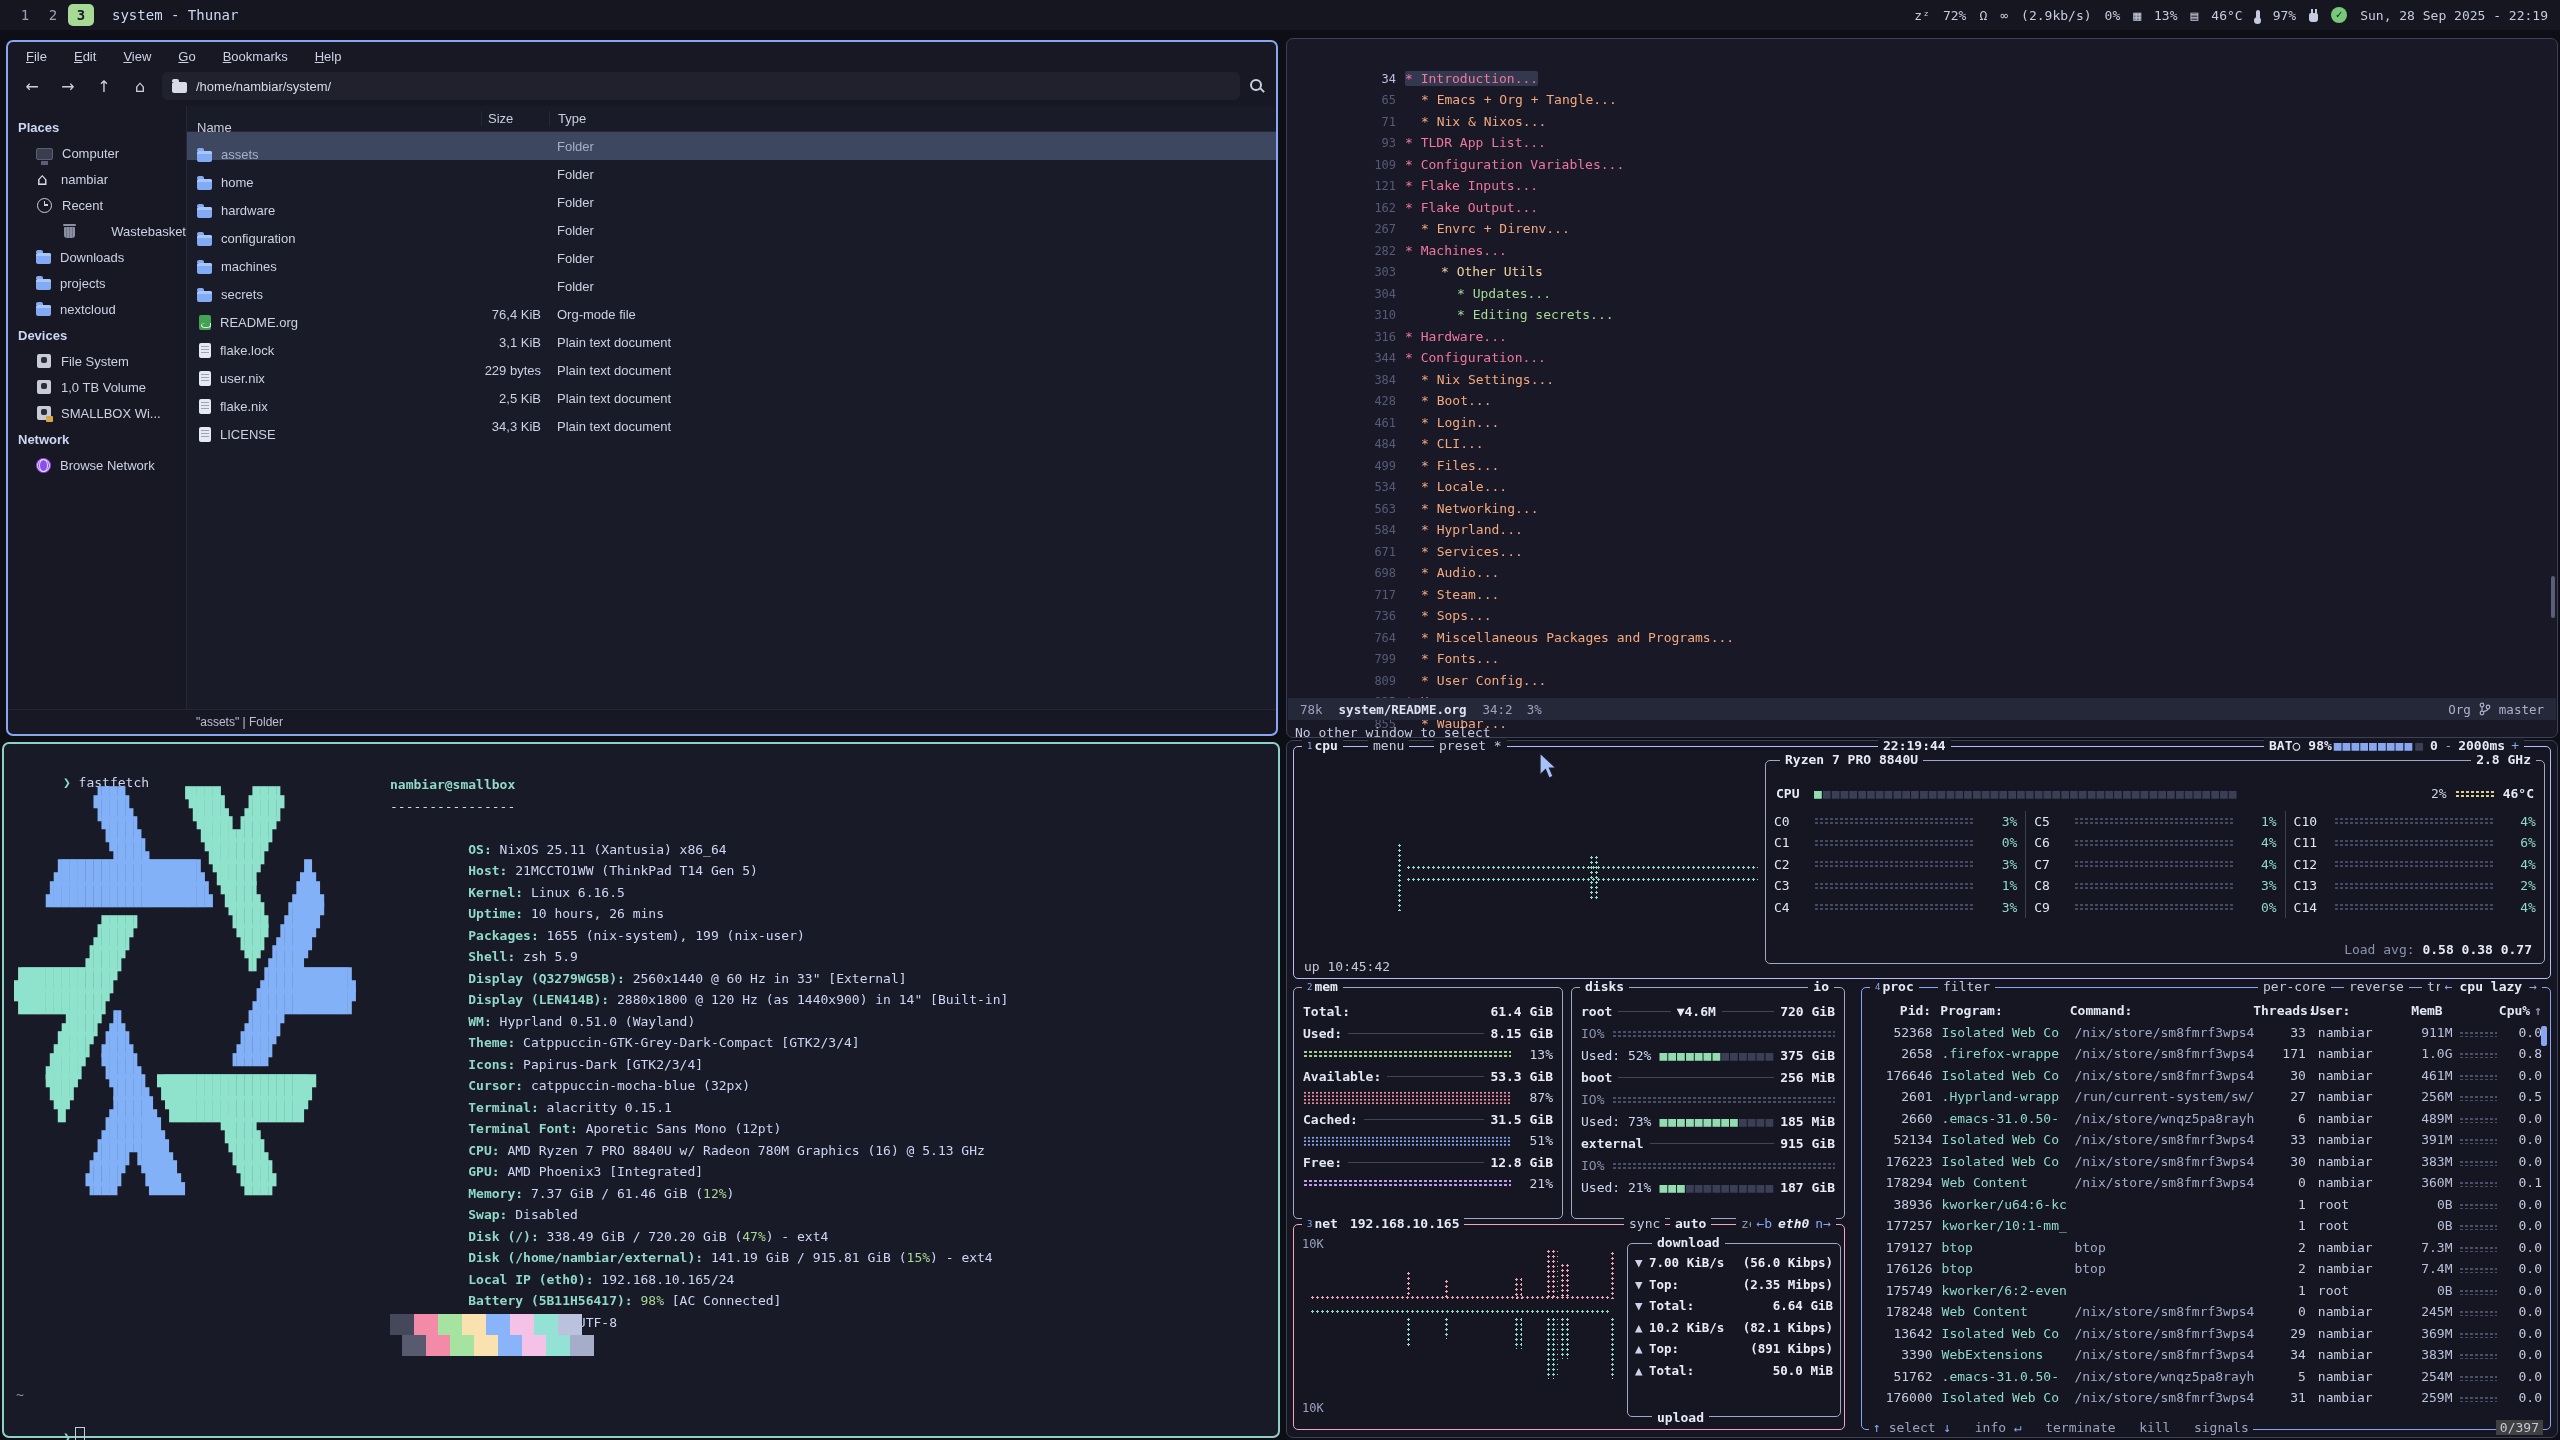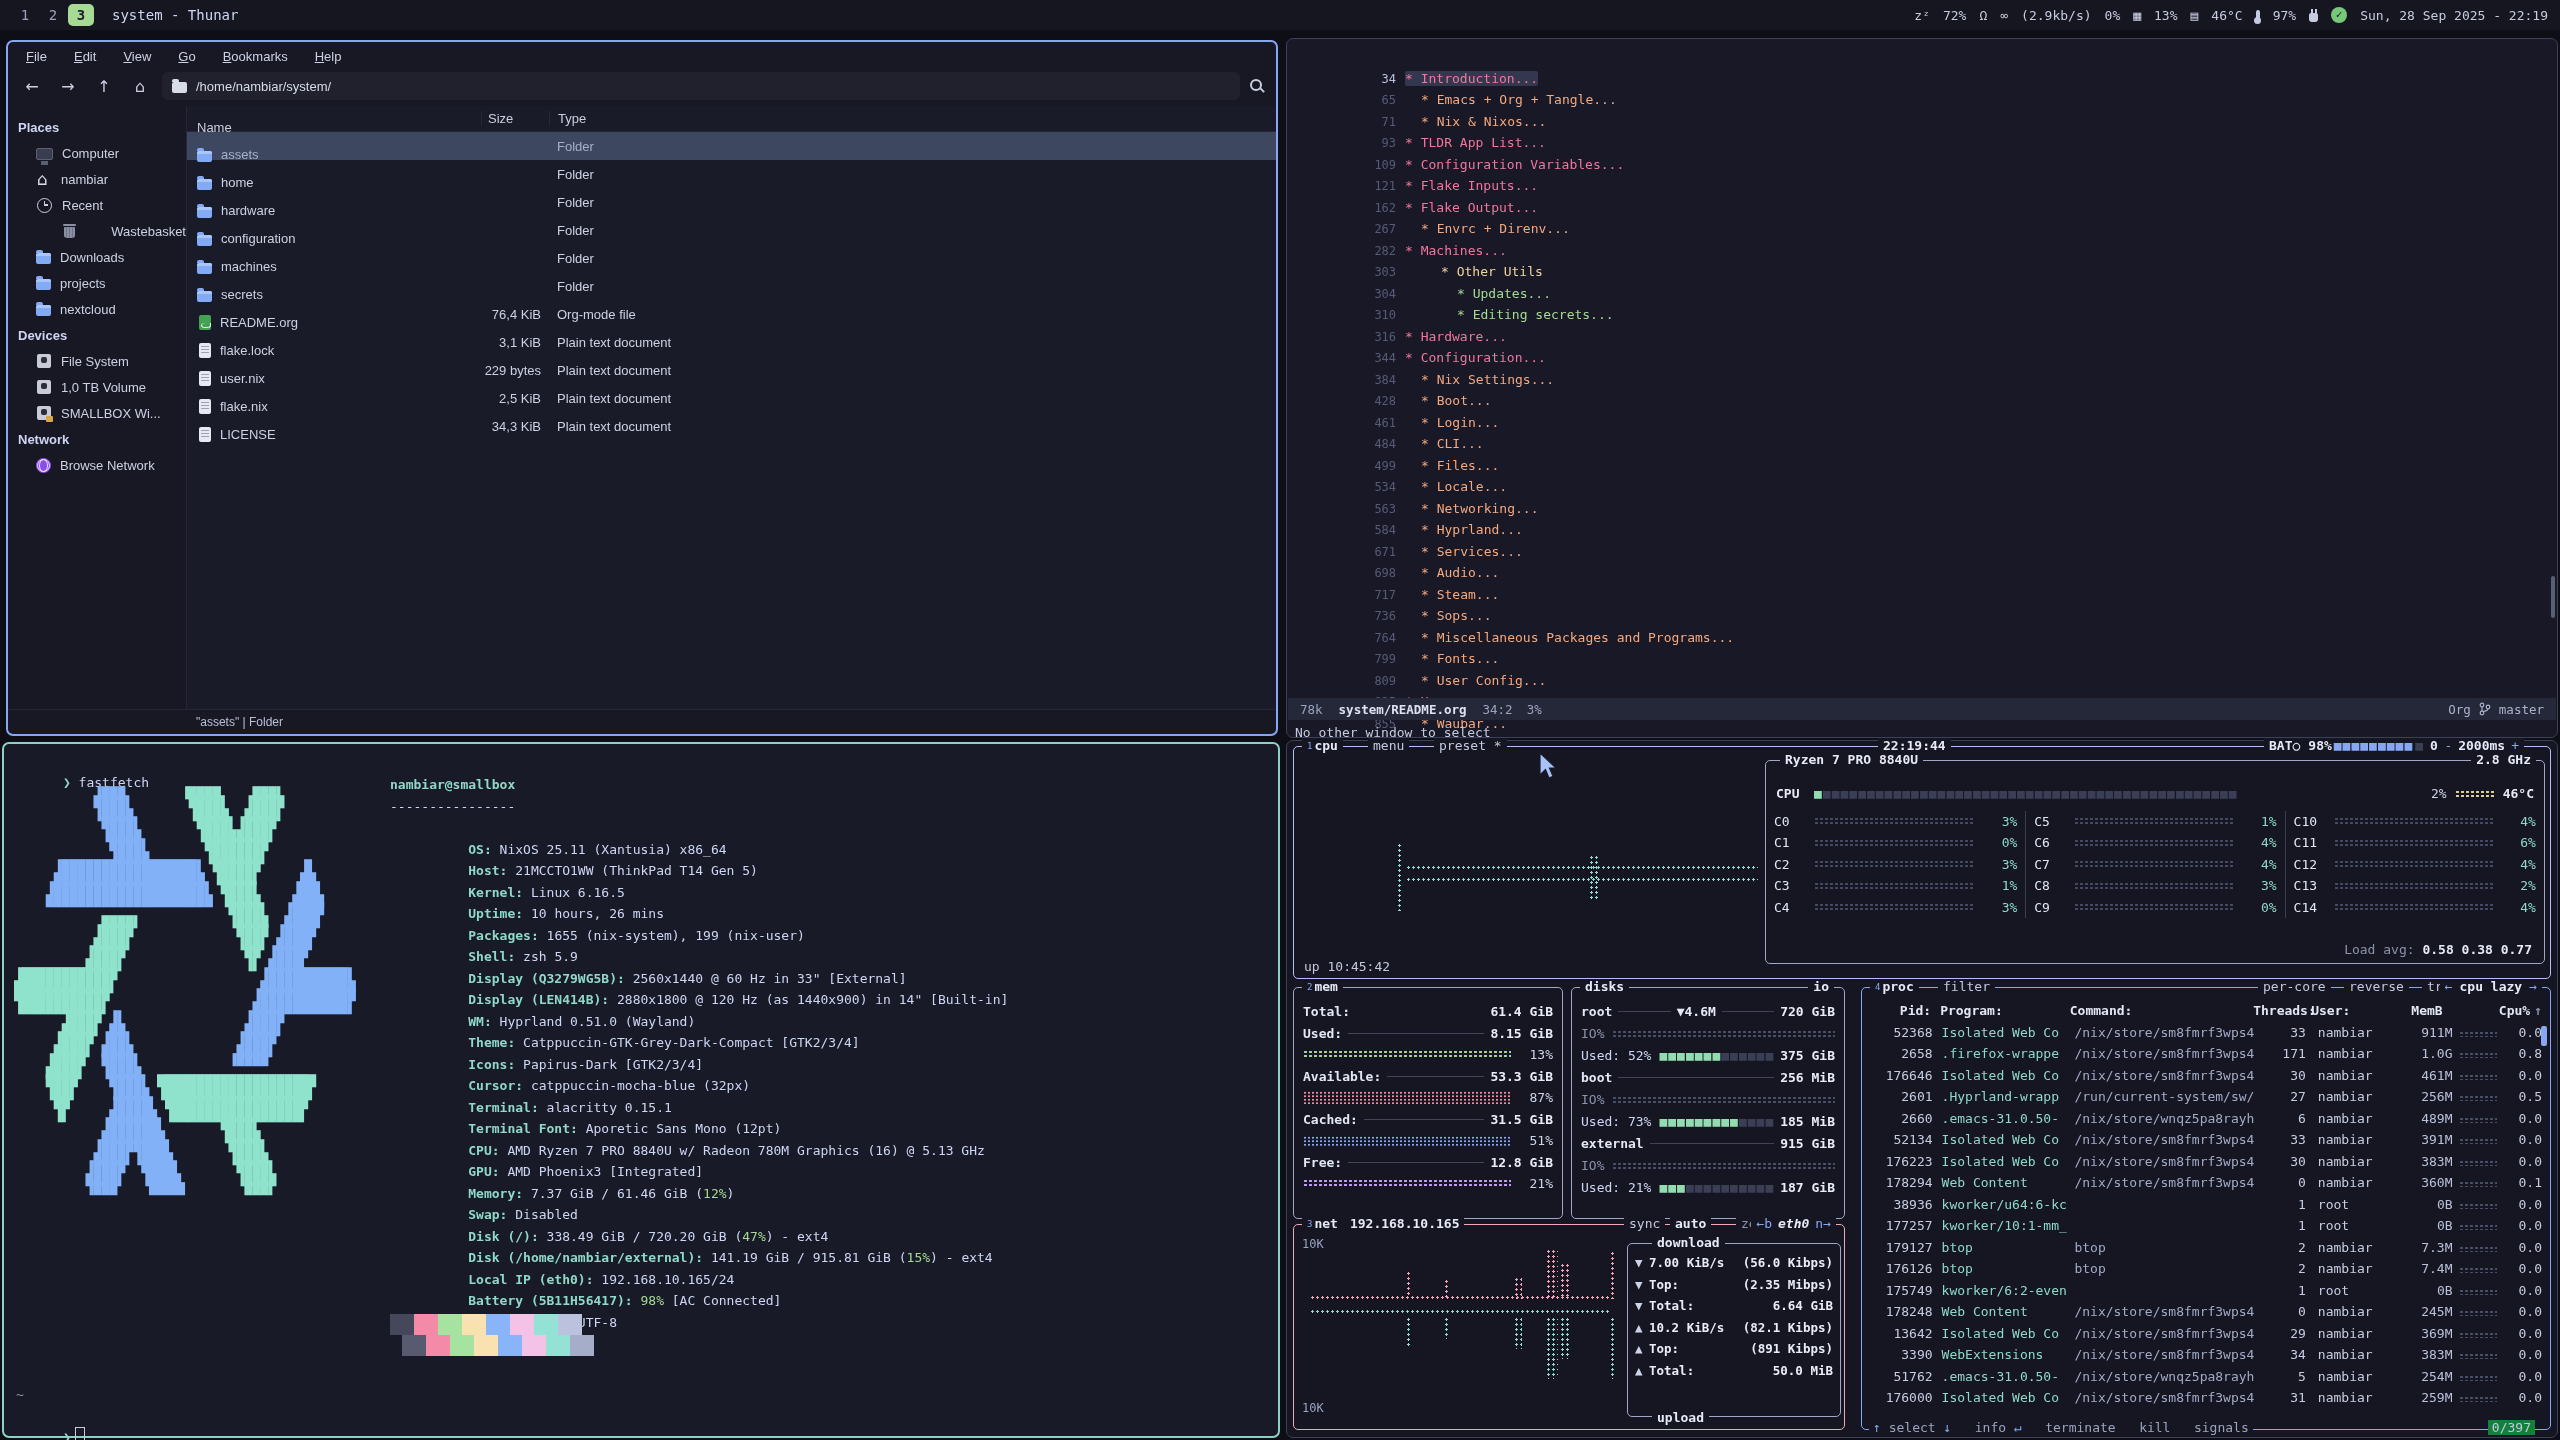--- a/index.html
+++ b/index.html
@@ -153,21 +153,21 @@
   .c-mem{width:62px;text-align:right;}
   .c-dots{width:48px;padding-left:6px;}
   .c-dots .dots{width:38px;height:6px;color:#4a5068;}
   .c-cpu{width:40px;text-align:right;}
   .prow{color:#c6cce2;}
   .prow .c-prog{color:#8fd9c9;}
   .prow .c-cmd{color:#a2aac8;}
   .prow .c-mem{color:#b9c0da;}
   #proc-thumb{position:absolute;right:3px;top:38px;width:6px;height:20px;background:#87a7f3;border-radius:2px;}
   #btop-footer{position:absolute;left:582px;bottom:2px;font-size:13px;color:#9ba3c0;background:#151621;padding:0 4px;white-space:pre;}
-  #btop-count{position:absolute;right:22px;bottom:2px;font-size:13px;color:#c3c9de;background:#15803d;padding:0 4px;}
+  #btop-count{position:absolute;right:14px;bottom:2px;font-size:13px;color:#c3c9de;background:#404040;padding:0 4px;}
   #mouse-cursor{position:absolute;left:1537px;top:752px;}
 </style>
 </head>
 <body>
 
 <div id="screen">
 
   <div id="topbar">
     <div class="ws">1</div>
     <div class="ws">2</div>

